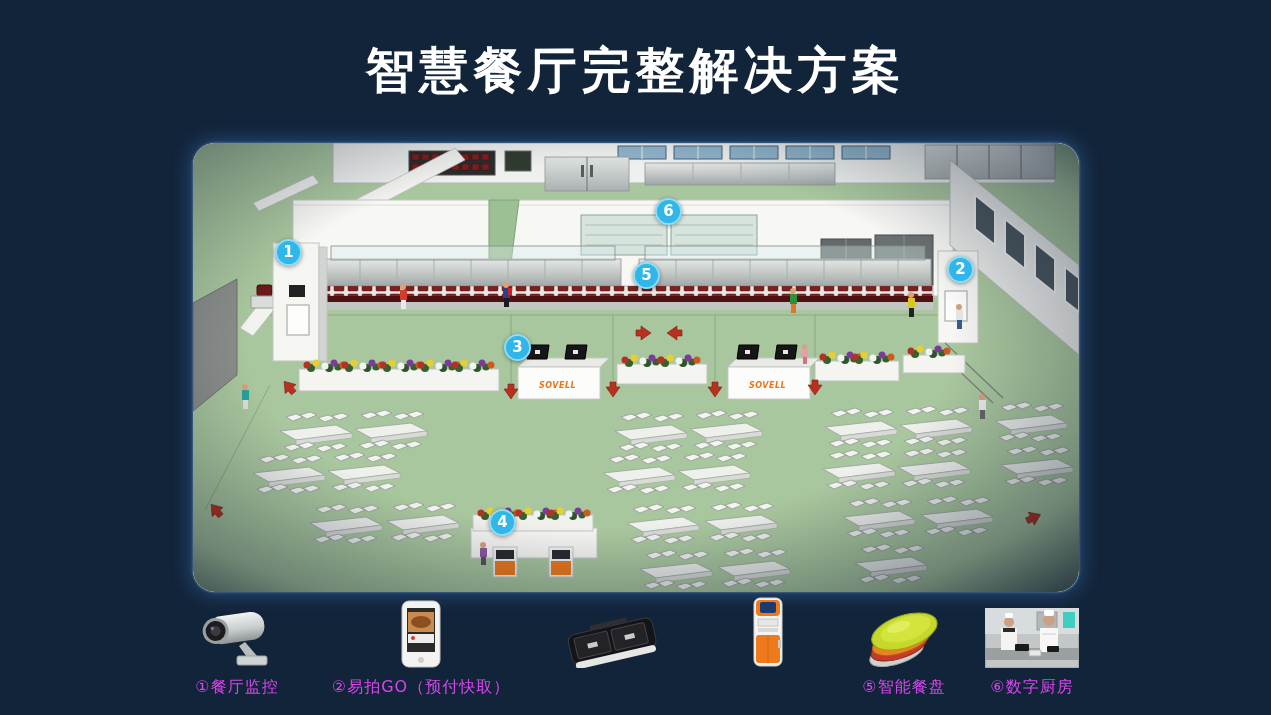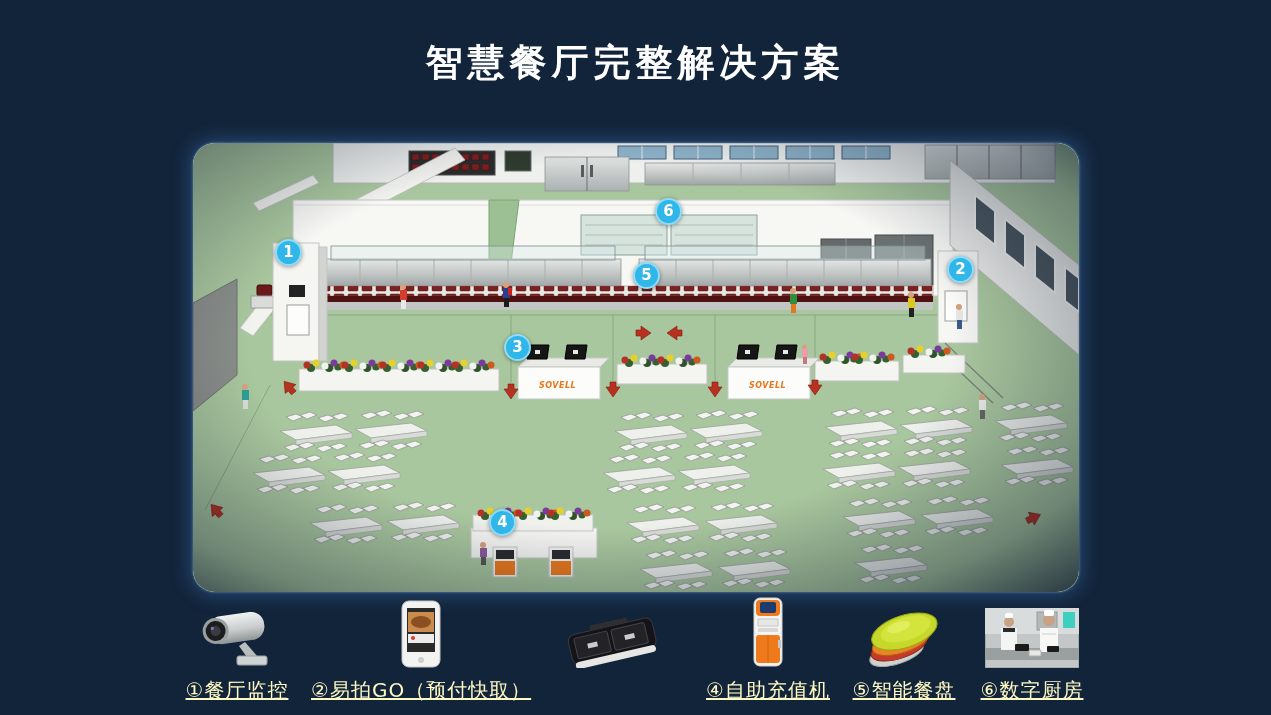--- a/index.html
+++ b/index.html
@@ -4,21 +4,21 @@
 <style>
   html,body{margin:0;padding:0;}
   body{
     width:1271px;height:715px;overflow:hidden;position:relative;
     background:#12243a;
     font-family:"DejaVu Sans","Liberation Sans",sans-serif;
   }
   
   .slide-title{
     position:absolute;top:38px;left:0;width:100%;
-    text-align:center;color:#ffffff;font-size:37px;font-weight:bold;
+    text-align:center;color:#ffffff;font-size:49px;font-weight:bold;
     letter-spacing:5px;
   }
   
   .scene-panel{
     position:absolute;left:193px;top:143px;width:886px;height:449px;
     border-radius:22px;overflow:hidden;background:#a9c79e;
     box-shadow:0 0 18px 4px rgba(70,130,200,.38), 0 0 2px 1px rgba(140,180,230,.35);
   }
   .scene-panel svg{display:block;}
   .vignette{
@@ -29,21 +29,21 @@
   .marker{
     position:absolute;width:27px;height:27px;box-sizing:border-box;border-radius:50%;
     background:#31b6e9;border:2px solid #8edcf6;color:#ffffff;
     font-size:15px;font-weight:bold;line-height:23px;text-align:center;
     box-shadow:0 1px 4px rgba(0,0,0,.4);
   }
   
   .legend{position:absolute;left:0;top:598px;width:1271px;height:110px;}
   .leg-item{position:absolute;top:0;transform:translateX(-50%);text-align:center;width:220px;}
   .leg-icon{height:70px;display:flex;align-items:flex-end;justify-content:center;}
-  .leg-label{margin-top:9px;color:#fef9c3;font-size:20px;letter-spacing:1px;white-space:nowrap;text-decoration:underline;}
+  .leg-label{margin-top:9px;color:#d946ef;font-size:16px;letter-spacing:1px;white-space:nowrap;}
   
   .ch{fill:#f3f4f1;stroke:#8c928c;stroke-width:.7}
   .tt{fill:#eef0ec;stroke:#9aa09a;stroke-width:.8}
   .tf{fill:#d9dbd7;stroke:#9aa09a;stroke-width:.5}
   .wallw{fill:#f2f2ef;stroke:#b9bcb9;stroke-width:.8}
   .silver{stroke:#8f9595;stroke-width:.8}
   text.sovell{fill:#e8761a;font-size:8px;font-weight:bold;font-style:italic;letter-spacing:.5px;}
 </style>
 </head>
 <body>
@@ -468,21 +468,20 @@
         <rect x="9" y="2" width="28" height="68" rx="6" fill="#f4f4f2" stroke="#d2d2d0"></rect>
         <rect x="11" y="4" width="24" height="16" rx="4" fill="#ee7a1c"></rect>
         <rect x="15" y="6" width="16" height="11" rx="2" fill="#1d3b6e"></rect>
         <rect x="13" y="23" width="20" height="7" fill="#e6e6e4" stroke="#c6c6c4"></rect>
         <rect x="13" y="32" width="20" height="4" fill="#d8d8d6"></rect>
         <rect x="11" y="39" width="24" height="28" rx="3" fill="#ee7a1c"></rect>
         <line x1="23" y1="39" x2="23" y2="67" stroke="#d2660f"></line>
         <rect x="33" y="44" width="3" height="8" fill="#c7c7c5"></rect>
       </svg>
     </div>
-    <div class="leg-label">④自助充值机</div>
   </div>
 
   <div class="leg-item" style="left:904px;">
     <div class="leg-icon">
       <svg width="90" height="68" viewBox="0 0 90 68">
         <g transform="rotate(-18 45 40)">
           <ellipse cx="34" cy="50" rx="28" ry="11" fill="#cfd2cf" stroke="#a8aba8"></ellipse>
           <ellipse cx="38" cy="45" rx="29" ry="11.5" fill="#c53a2a" stroke="#8e2318"></ellipse>
           <ellipse cx="42" cy="40" rx="30" ry="12" fill="#e98325" stroke="#b35d12"></ellipse>
           <ellipse cx="48" cy="32" rx="34" ry="16" fill="#c6d82b" stroke="#99aa12"></ellipse>

